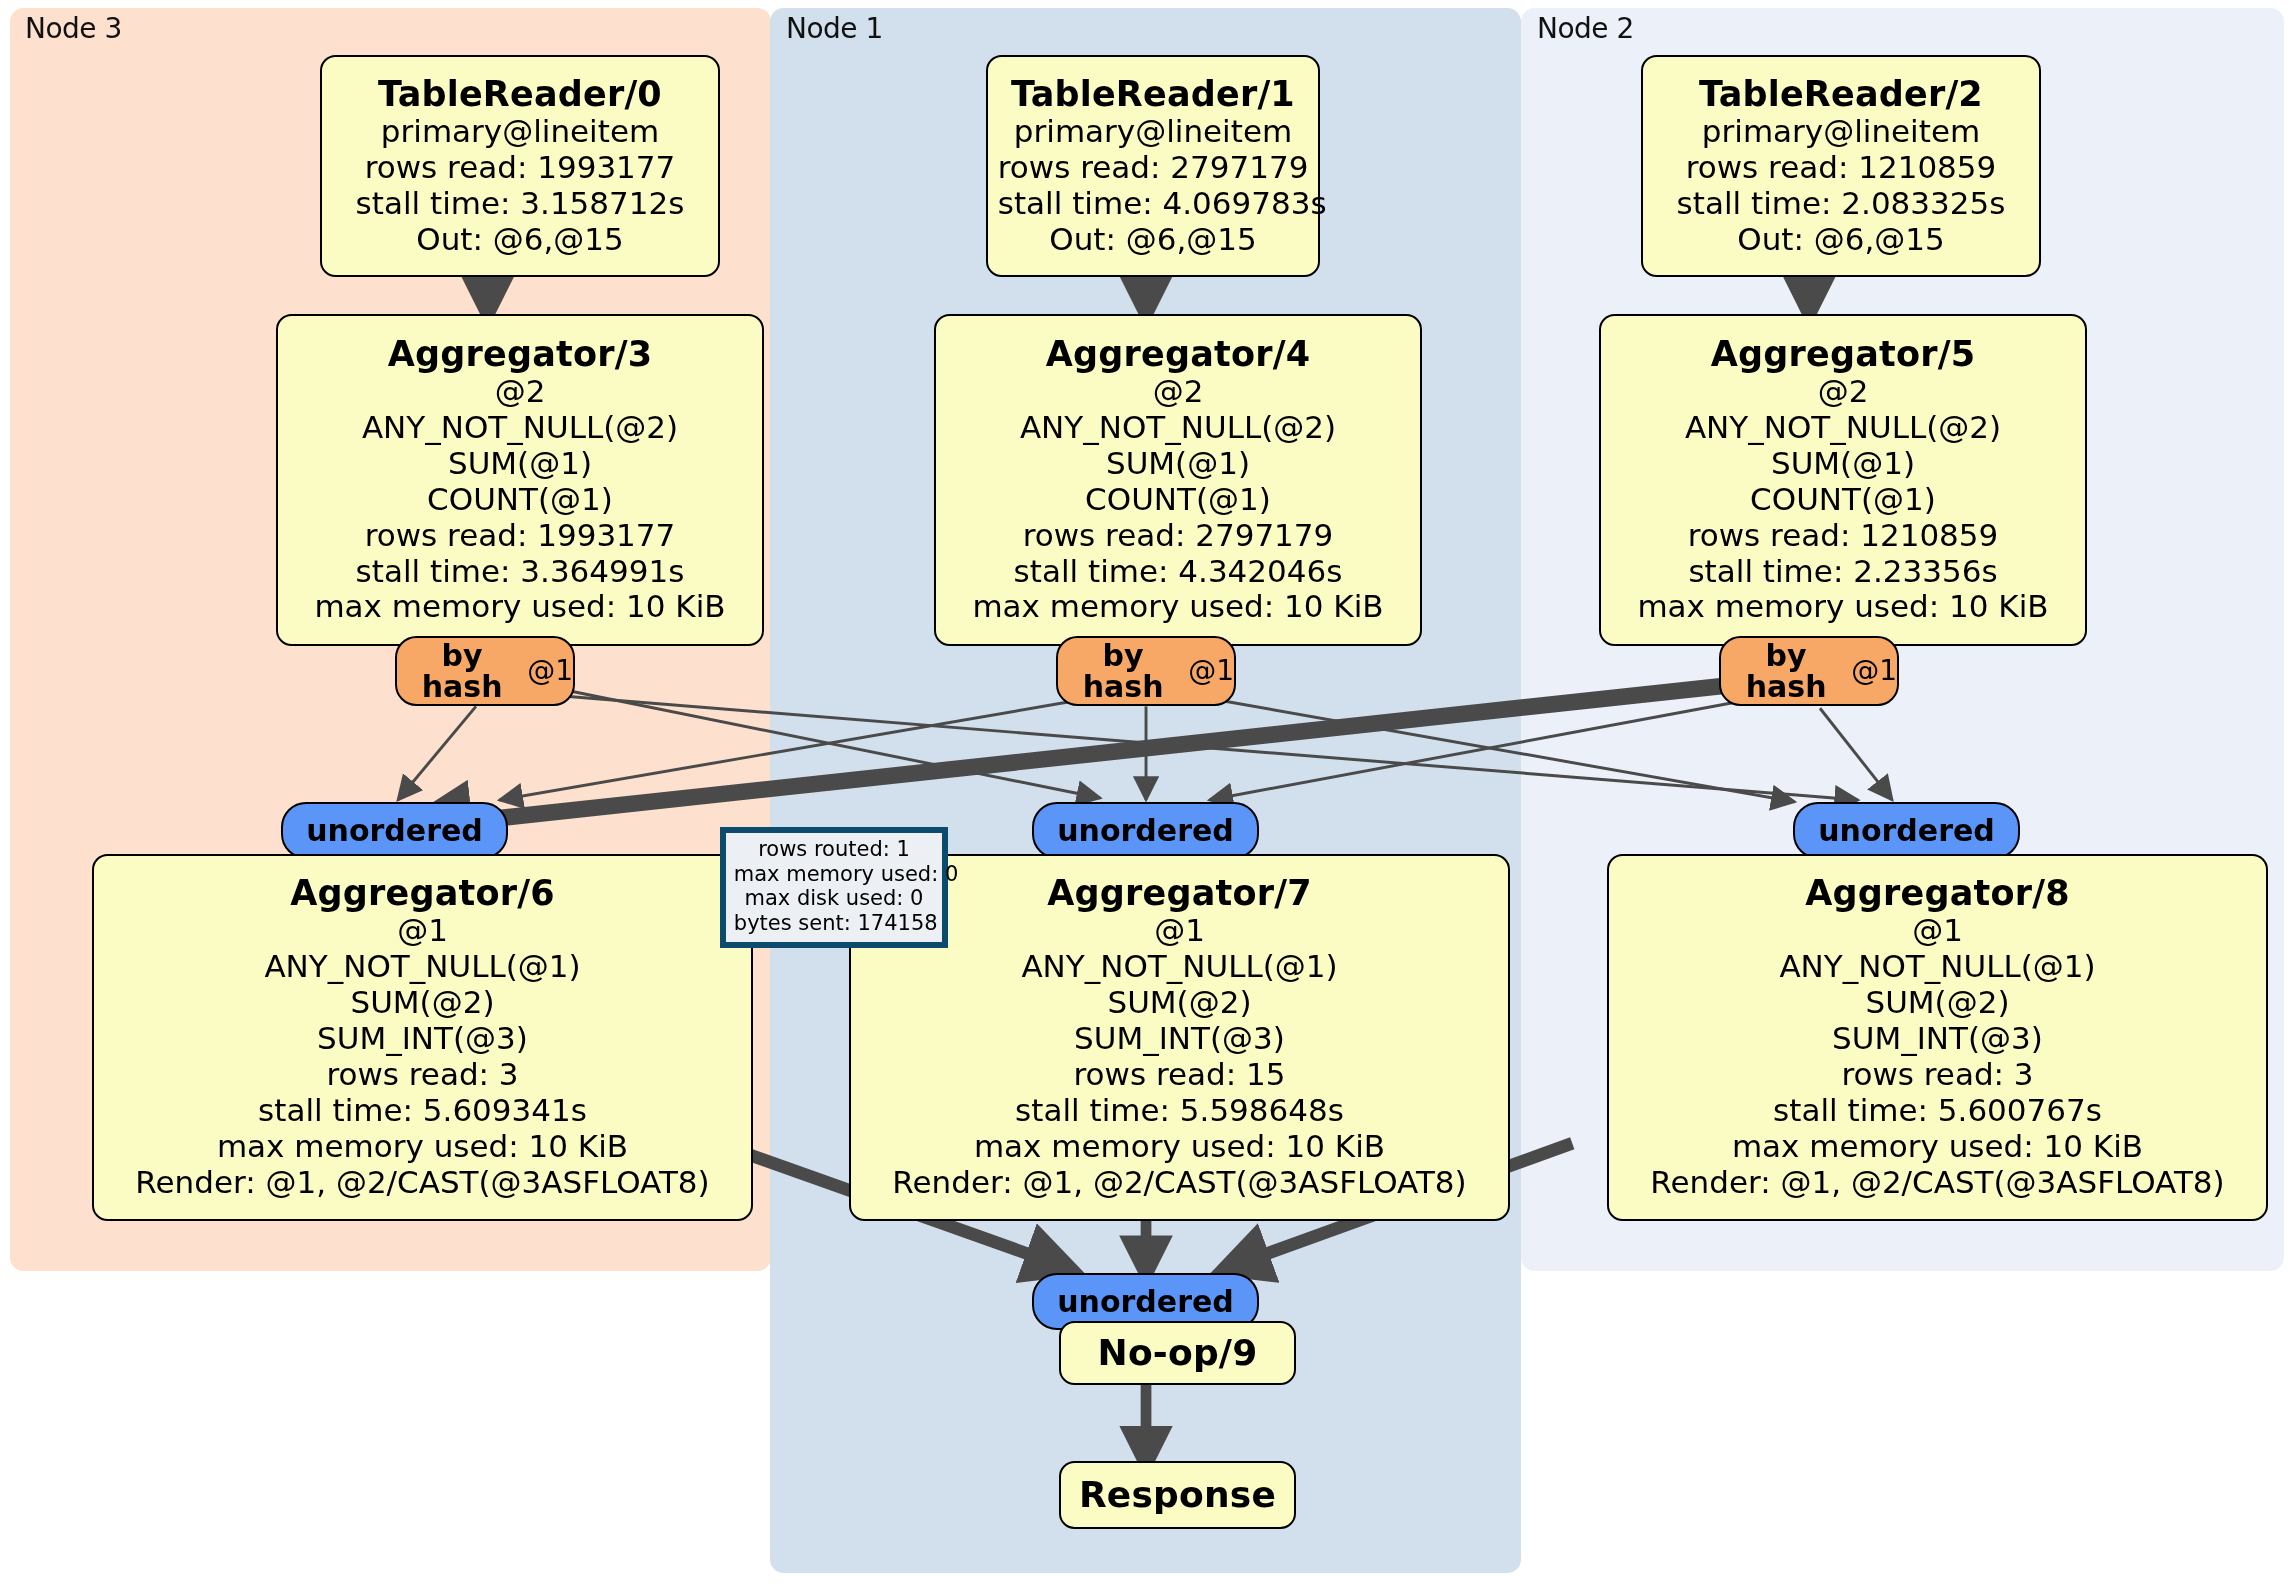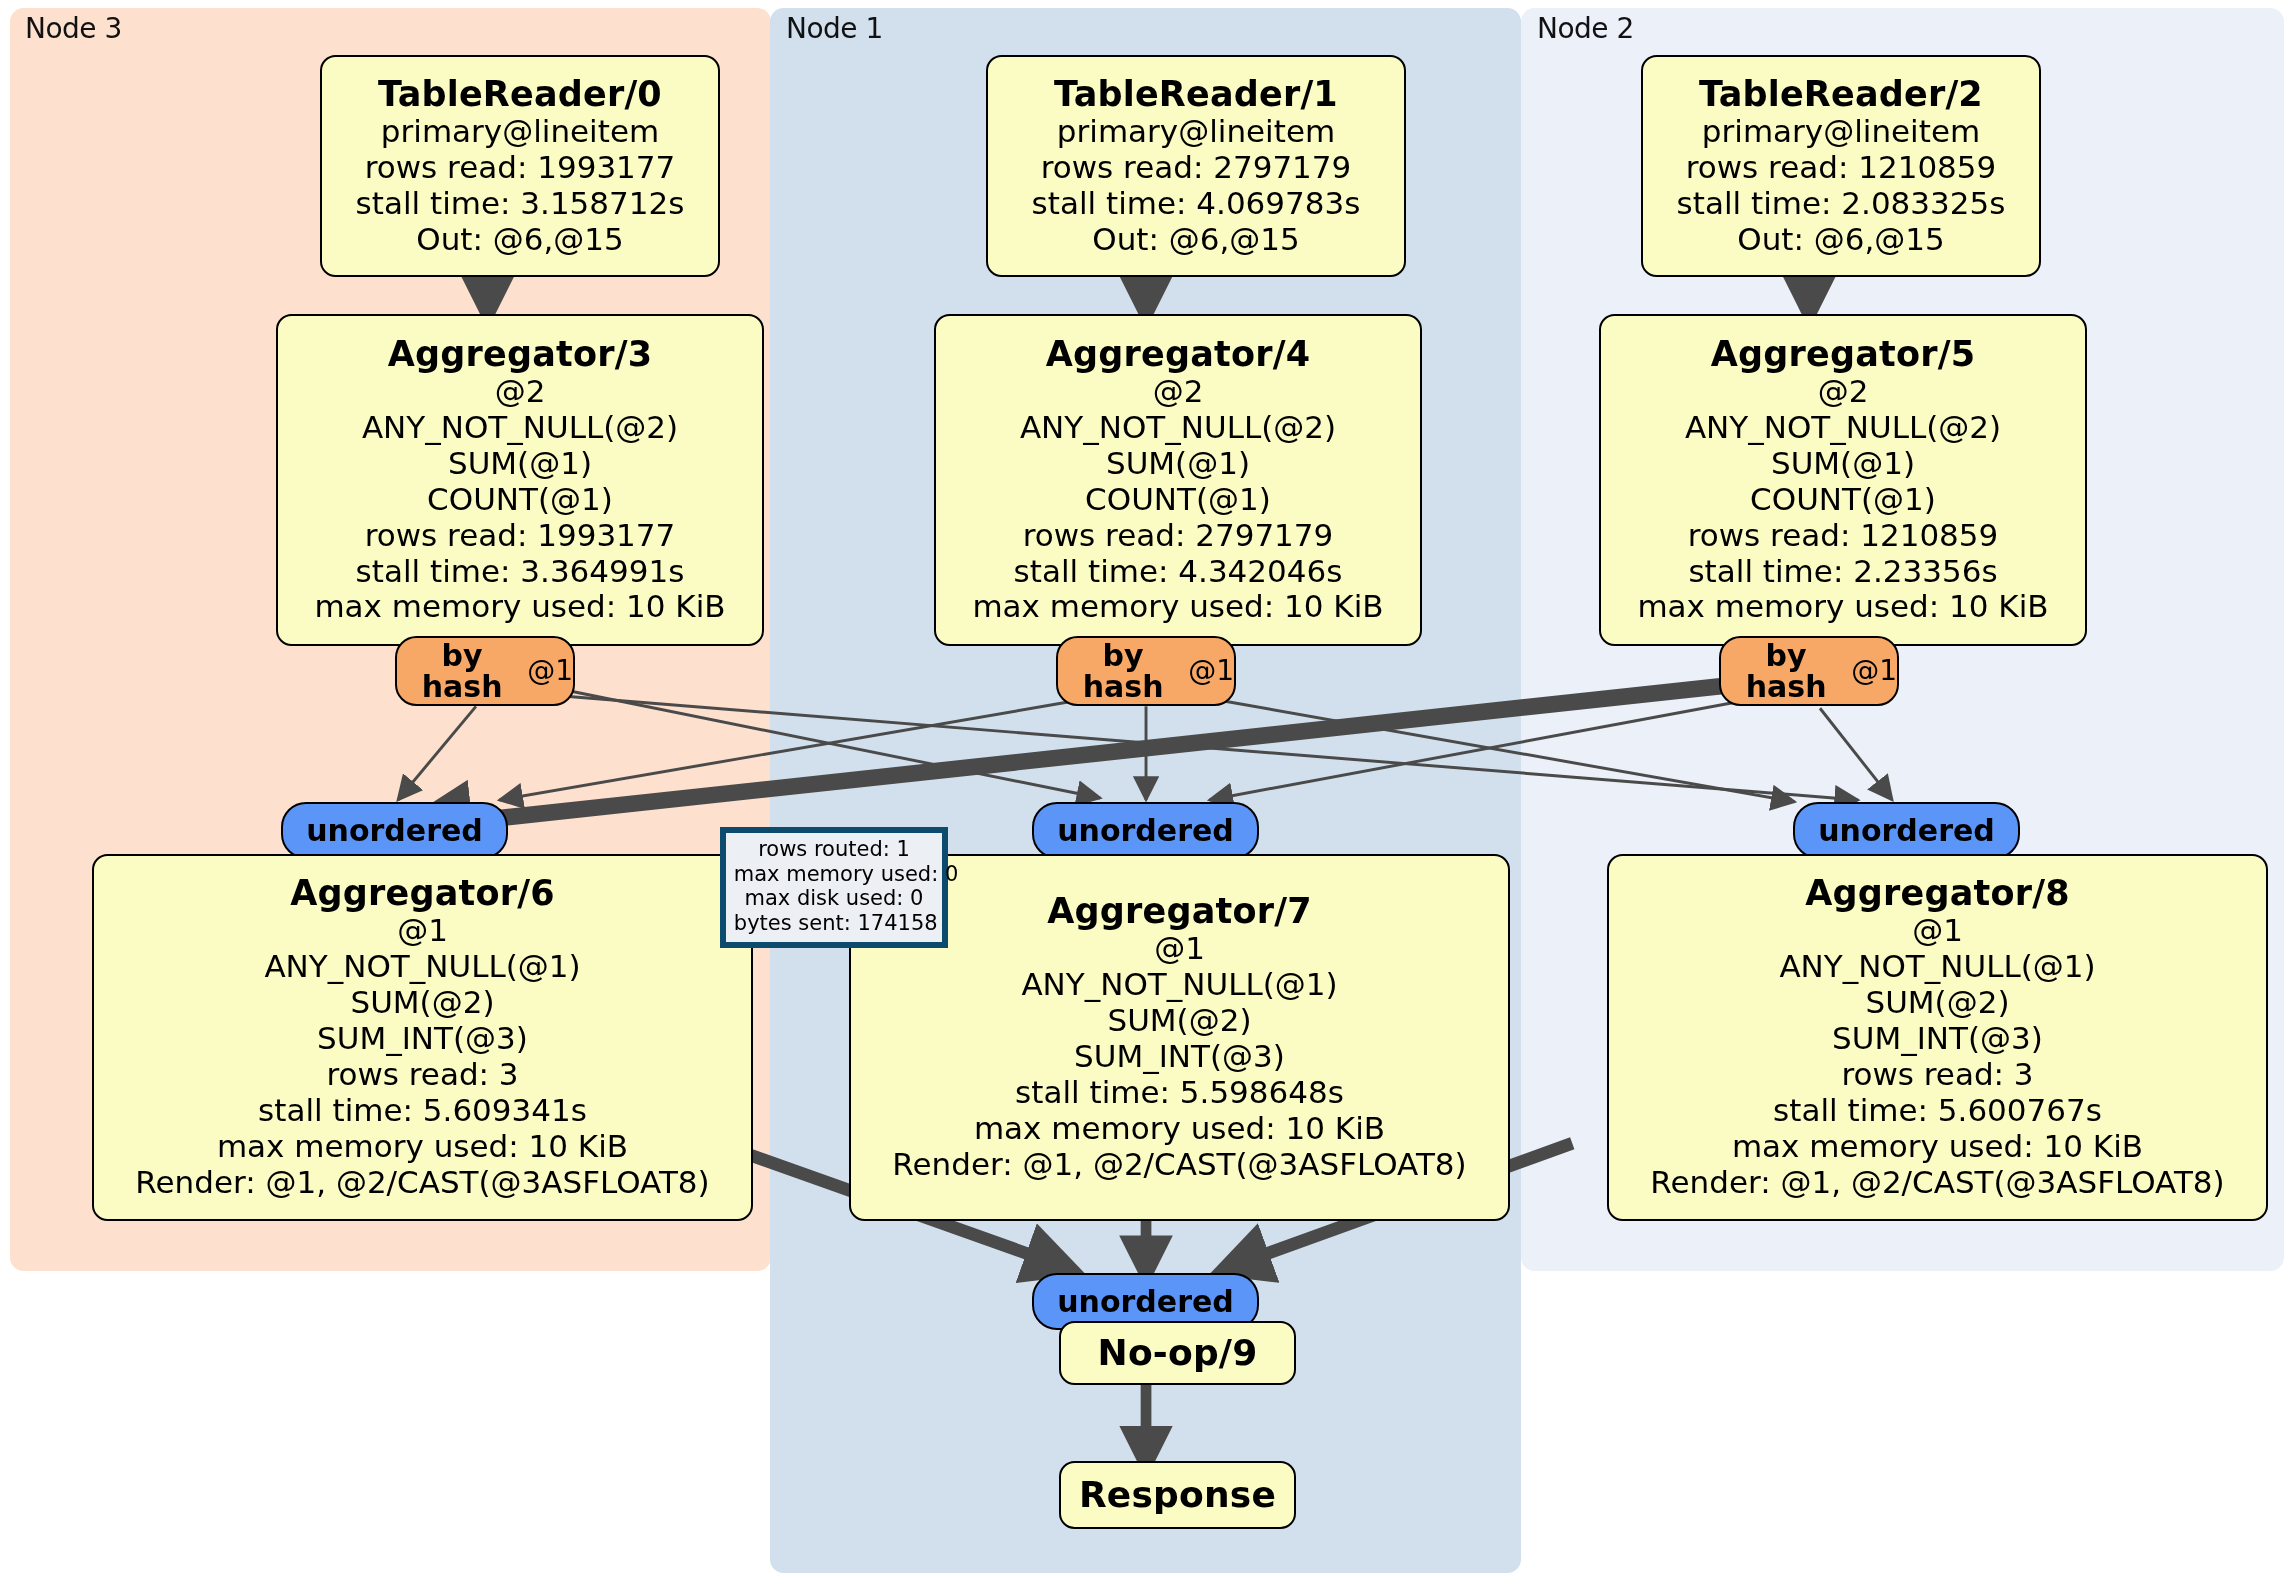--- a/index.html
+++ b/index.html
@@ -130,21 +130,21 @@
   </svg>
 
   <div class="node" style="left:288px;top:55px;width:400px;height:222px;">
     <div class="title">TableReader/0</div>
     <div class="line">primary@lineitem</div>
     <div class="line">rows read: 1993177</div>
     <div class="line">stall time: 3.158712s</div>
     <div class="line">Out: @6,@15</div>
   </div>
 
-  <div class="node" style="left:954px;top:55px;width:420px;height:222px;">
+  <div class="node" style="left:954px;top:55px;width:334px;height:222px;">
     <div class="title">TableReader/1</div>
     <div class="line">primary@lineitem</div>
     <div class="line">rows read: 2797179</div>
     <div class="line">stall time: 4.069783s</div>
     <div class="line">Out: @6,@15</div>
   </div>
 
   <div class="node" style="left:1609px;top:55px;width:400px;height:222px;">
     <div class="title">TableReader/2</div>
     <div class="line">primary@lineitem</div>
@@ -224,20 +224,21 @@
     <div class="line">max memory used: 10 KiB</div>
     <div class="line">Render: @1, @2/CAST(@3ASFLOAT8)</div>
   </div>
 
   <div class="node" style="left:817px;top:854px;width:661px;height:367px;">
     <div class="title">Aggregator/7</div>
     <div class="line">@1</div>
     <div class="line">ANY_NOT_NULL(@1)</div>
     <div class="line">SUM(@2)</div>
     <div class="line">SUM_INT(@3)</div>
+    <div class="line">rows read: 15</div>
     <div class="line">stall time: 5.598648s</div>
     <div class="line">max memory used: 10 KiB</div>
     <div class="line">Render: @1, @2/CAST(@3ASFLOAT8)</div>
   </div>
 
   <div class="node" style="left:1575px;top:854px;width:661px;height:367px;">
     <div class="title">Aggregator/8</div>
     <div class="line">@1</div>
     <div class="line">ANY_NOT_NULL(@1)</div>
     <div class="line">SUM(@2)</div>

